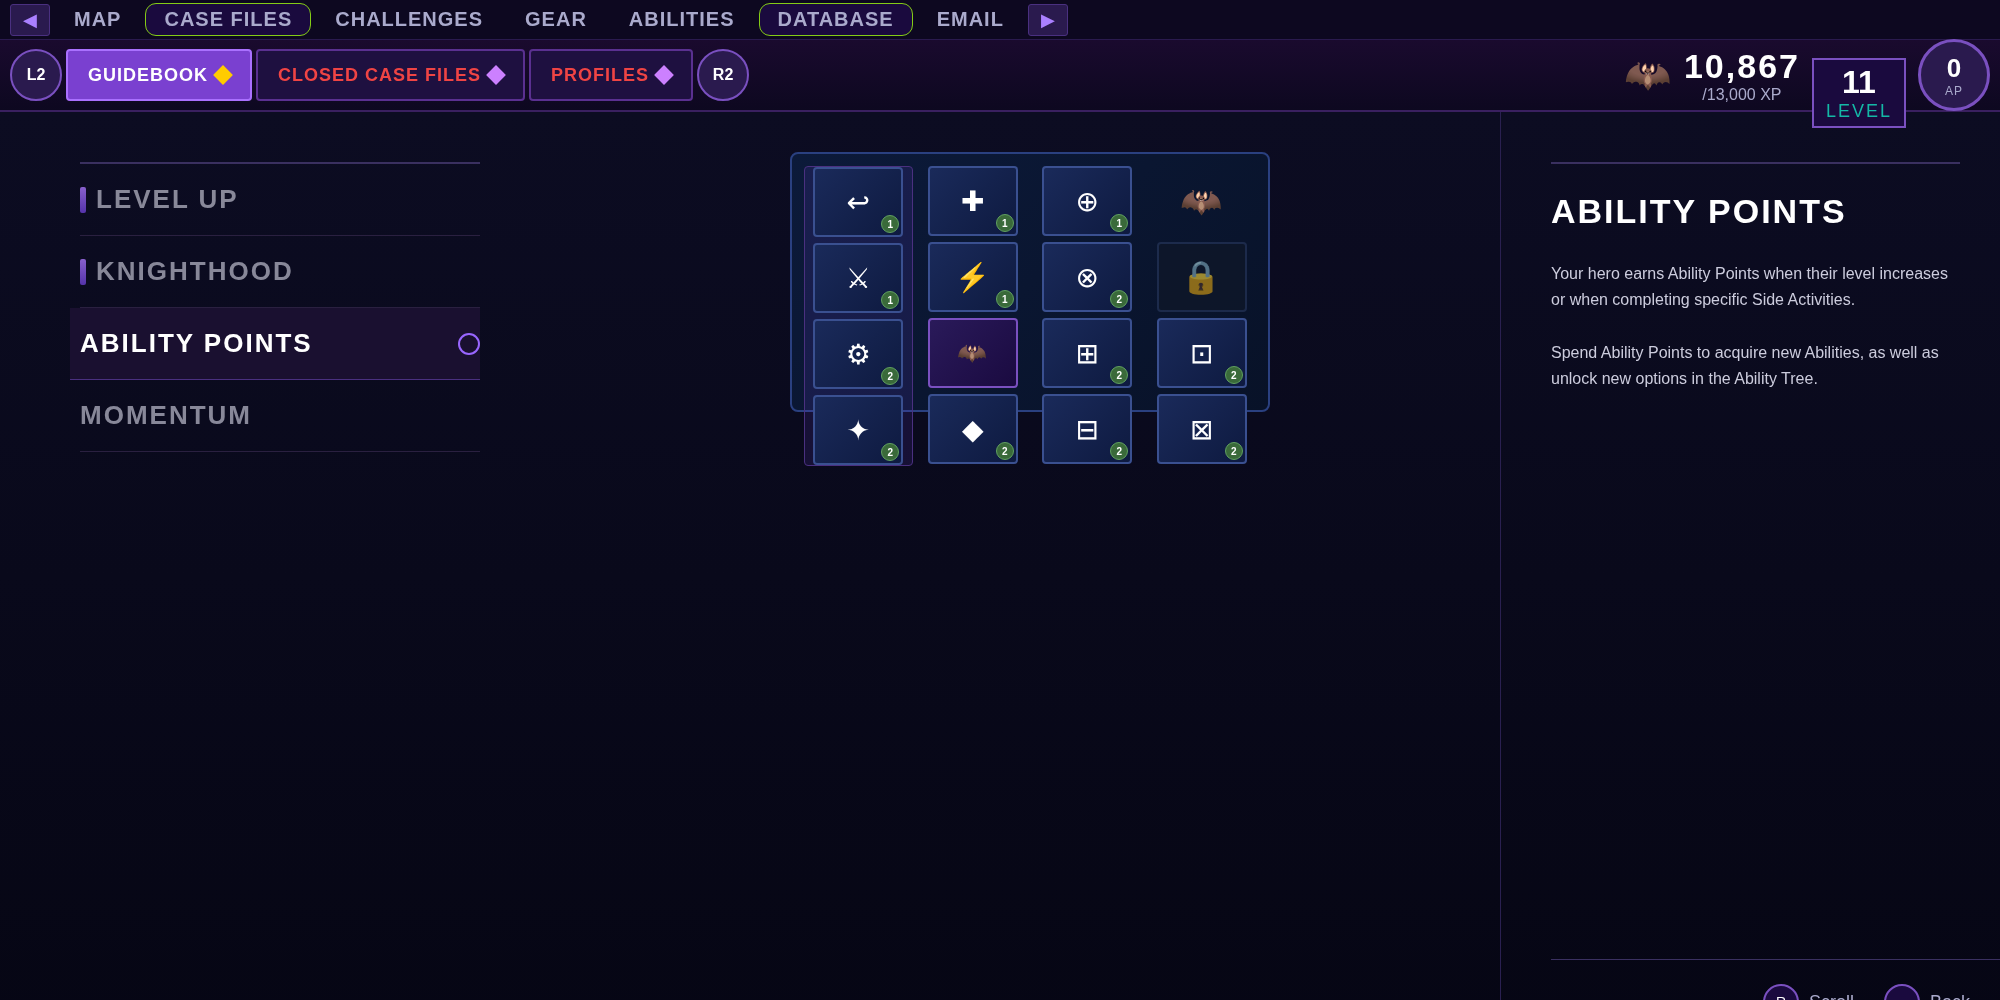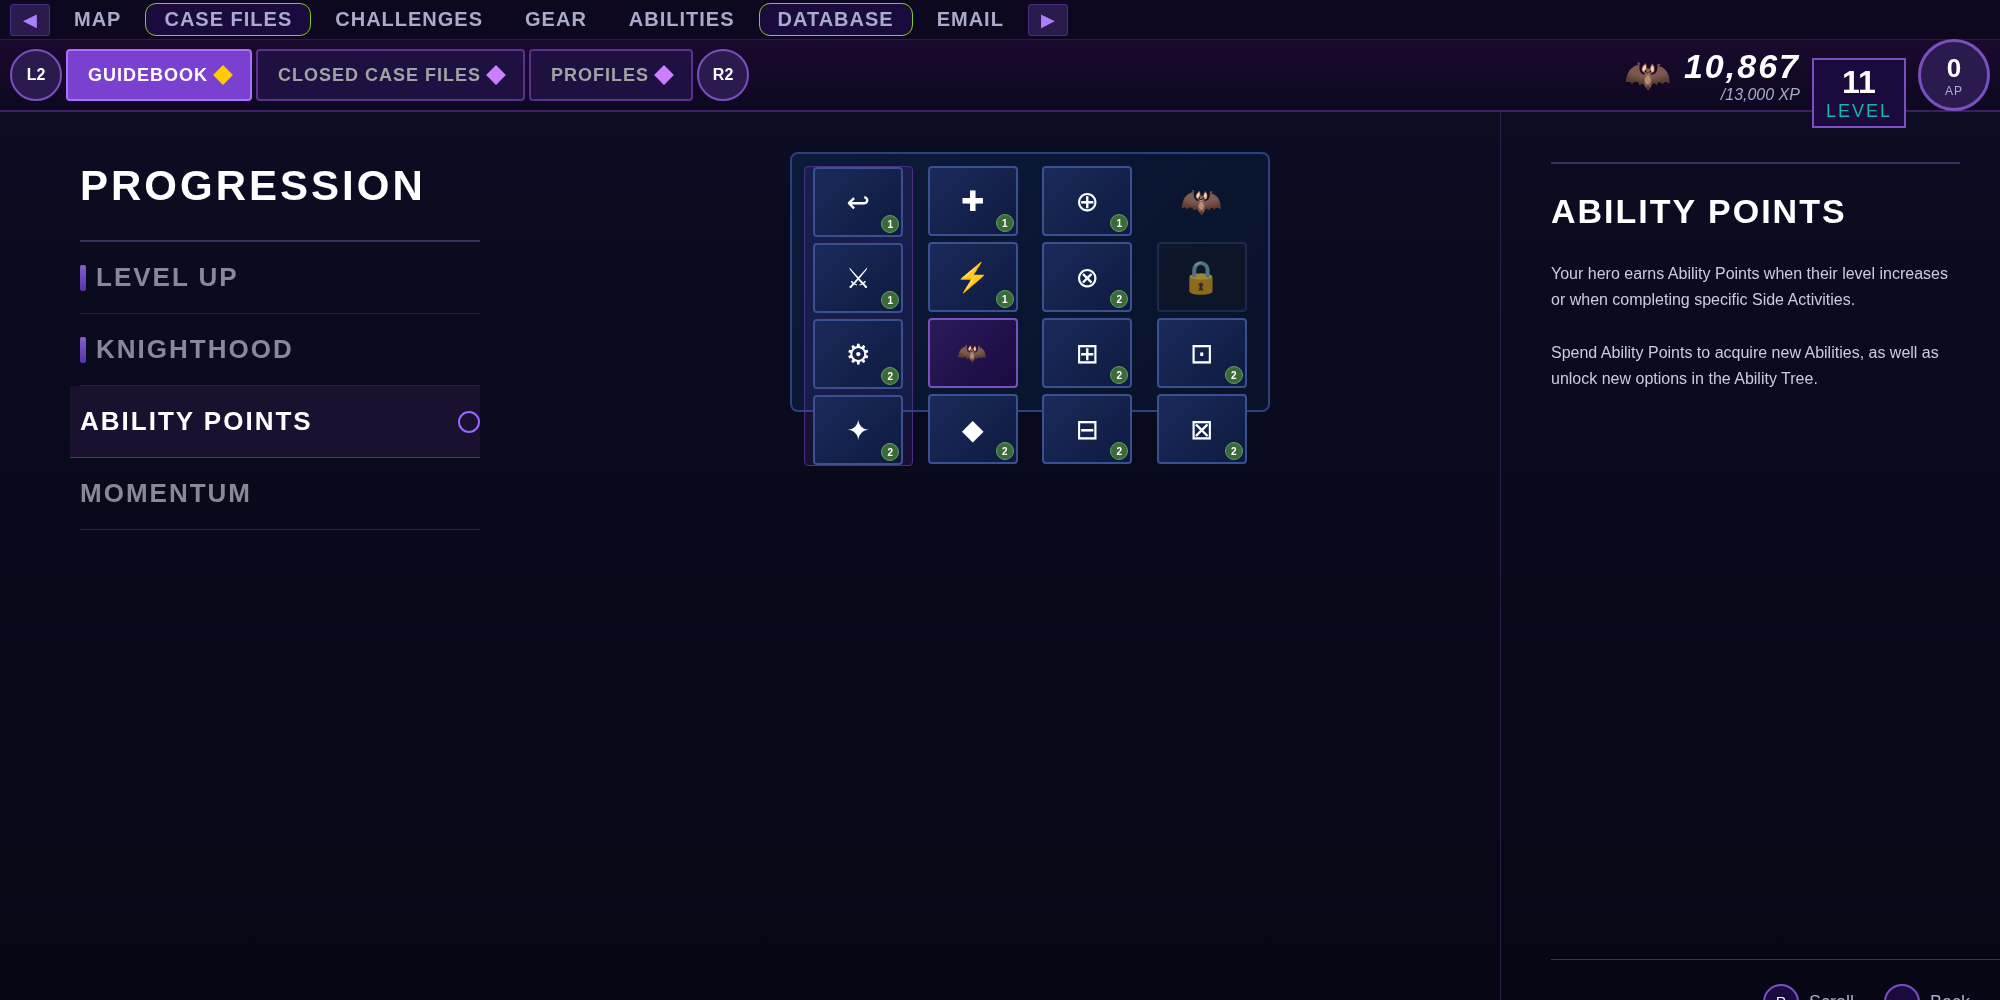--- a/index.html
+++ b/index.html
@@ -40,21 +40,21 @@
       flex-shrink: 0;
     }
 
     .nav-tab {
       display: flex;
       align-items: center;
       padding: 8px 20px;
       background: #1e1040;
       border: 2px solid #5a3090;
       border-radius: 4px;
-      color: #a3a3a3;
+      color: #ef4444;
       font-size: 18px;
       font-weight: bold;
       cursor: pointer;
       letter-spacing: 1px;
       position: relative;
       text-transform: uppercase;
       height: 52px;
     }
 
     .nav-tab.active {
@@ -103,22 +103,21 @@
     }
 
     .bat-logo {
       font-size: 38px;
       color: #8860cc;
     }
 
     .xp-info {
       display: flex;
       flex-direction: column;
-      align-items: flex-end;
-      font-style: italic;
+      align-items: center;
     }
 
     .xp-value {
       font-size: 34px;
       font-weight: bold;
       color: white;
       letter-spacing: 2px;
     }
 
     .xp-sub {
@@ -496,21 +495,20 @@
     <div class="ap-circle">
       <span class="ap-num">0</span>
       <span class="ap-label">AP</span>
     </div>
   </div>
 </div>
 
 <div class="main-content">
 
   <div class="sidebar">
-    <h1 class="section-title">PROGRESSION</h1>
     <div class="sidebar-divider"></div>
 
     <div class="sidebar-item">
       <div class="progress-bar-mini"></div>
       <span>LEVEL UP</span>
     </div>
 
     <div class="sidebar-item">
       <div class="progress-bar-mini"></div>
       <span>KNIGHTHOOD</span>

